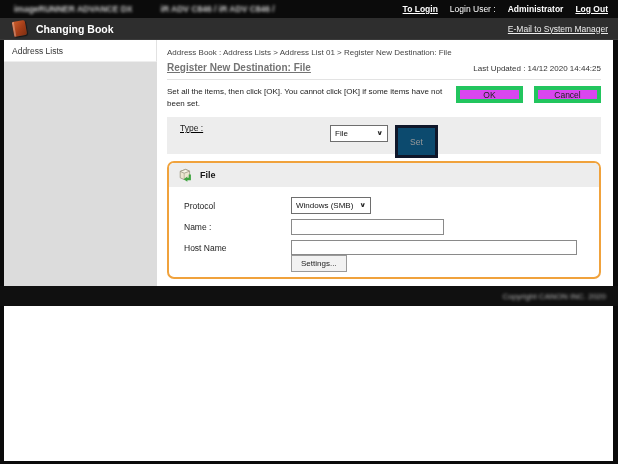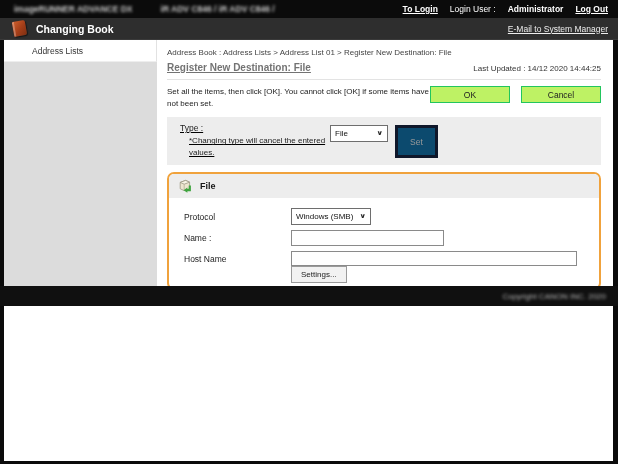--- a/index.html
+++ b/index.html
@@ -16,33 +16,33 @@
 
   
   .appbar{height:22px;background:#2e2e2e;display:flex;align-items:center;flex:0 0 auto;border-bottom:1px solid #3a3a3a;}
   .book-icon{width:13px;height:15px;margin-left:13px;background:linear-gradient(135deg,#d2622f 0%,#a33d18 55%,#7d2f12 100%);border-radius:1px 2px 2px 1px;transform:rotate(-10deg);box-shadow:inset 2px 0 0 rgba(255,255,255,.28), 1px 1px 1px rgba(0,0,0,.5);}
   .app-title{color:#fff;font-size:10.5px;font-weight:bold;margin-left:10px;}
   .email-link{margin-left:auto;margin-right:10px;color:#ededed;font-size:8.5px;text-decoration:underline;cursor:pointer;}
 
   
   .content-row{display:flex;margin:0 5px 0 4px;background:#fff;height:246px;flex:0 0 auto;}
   .sidebar{width:153px;background:#dcdcdc;flex:0 0 auto;display:flex;flex-direction:column;}
-  .sidebar-top{background:#fff;height:22px;display:flex;align-items:center;padding-left:28px;border-right:1px solid #e2e2e2;border-bottom:1px solid #eee;}
+  .sidebar-top{background:#fff;height:22px;display:flex;align-items:center;padding-left:8px;border-right:1px solid #e2e2e2;border-bottom:1px solid #eee;}
   .sidebar-link{font-size:8.5px;color:#333;cursor:pointer;}
   .main{flex:1;background:#fff;padding:0 12px 0 10px;position:relative;overflow:hidden;}
 
   .breadcrumb{margin-top:8px;font-size:8px;color:#444;}
   .title-row{display:flex;align-items:flex-end;margin-top:5px;padding-bottom:6px;border-bottom:1px solid #e3e3e3;}
   .page-title{font-size:10px;font-weight:bold;color:#737373;text-decoration:underline;}
   .last-updated{margin-left:auto;font-size:8px;color:#333;padding-left:7px;}
 
   .instruction-row{display:flex;margin-top:6px;}
   .instruction{width:292px;font-size:8px;line-height:1.45;color:#222;}
   .btn-group{margin-left:auto;display:flex;gap:11px;}
-  .btn{width:80px;height:17px;background:#bef264;border:1px solid #22c55e;font-size:8.5px;color:#222;display:flex;align-items:center;justify-content:center;cursor:pointer;}
+  .btn{width:67px;height:17px;background:#d946ef;border:4px solid #22c55e;font-size:8.5px;color:#222;display:flex;align-items:center;justify-content:center;cursor:pointer;}
 
   
   .type-section{margin-top:8px;background:#ededed;min-height:37px;position:relative;padding:6px 0 6px 13px;text-decoration:underline;}
   .type-label{font-size:8.5px;color:#222;}
   .type-note{margin-left:9px;margin-top:2px;width:152px;font-size:8px;color:#222;line-height:1.5;}
   .type-controls{position:absolute;left:163px;top:8px;display:flex;gap:7px;align-items:flex-start;}
   .fake-select{display:inline-flex;align-items:center;justify-content:space-between;background:#fff;border:1px solid #6e6e6e;height:17px;font-size:8px;color:#111;padding:0 4px;cursor:pointer;}
   .fake-select .chev{font-size:8px;color:#222;font-weight:bold;margin-left:6px;transform:scaleY(.8);}
   .btn-small{height:33px;padding:0 12px;background:#0c4a6e;border:3px solid #0f172a;font-size:8.5px;color:#9a9a9a;display:flex;align-items:center;justify-content:center;cursor:default;}
 
@@ -105,21 +105,20 @@
       <div class="instruction-row">
         <div class="instruction">Set all the items, then click [OK]. You cannot click [OK] if some items have not been set.</div>
         <div class="btn-group">
           <button class="btn">OK</button>
           <button class="btn">Cancel</button>
         </div>
       </div>
 
       <div class="type-section">
         <div class="type-label">Type :</div>
-        <div class="type-note">*Changing type will cancel the entered values.</div>
         <div class="type-controls">
           <div class="fake-select" style="width:58px;">
             <span>File</span>
             <span class="chev">∨</span>
           </div>
           <button class="btn-small">Set</button>
         </div>
       </div>
 
       <div class="file-box">

